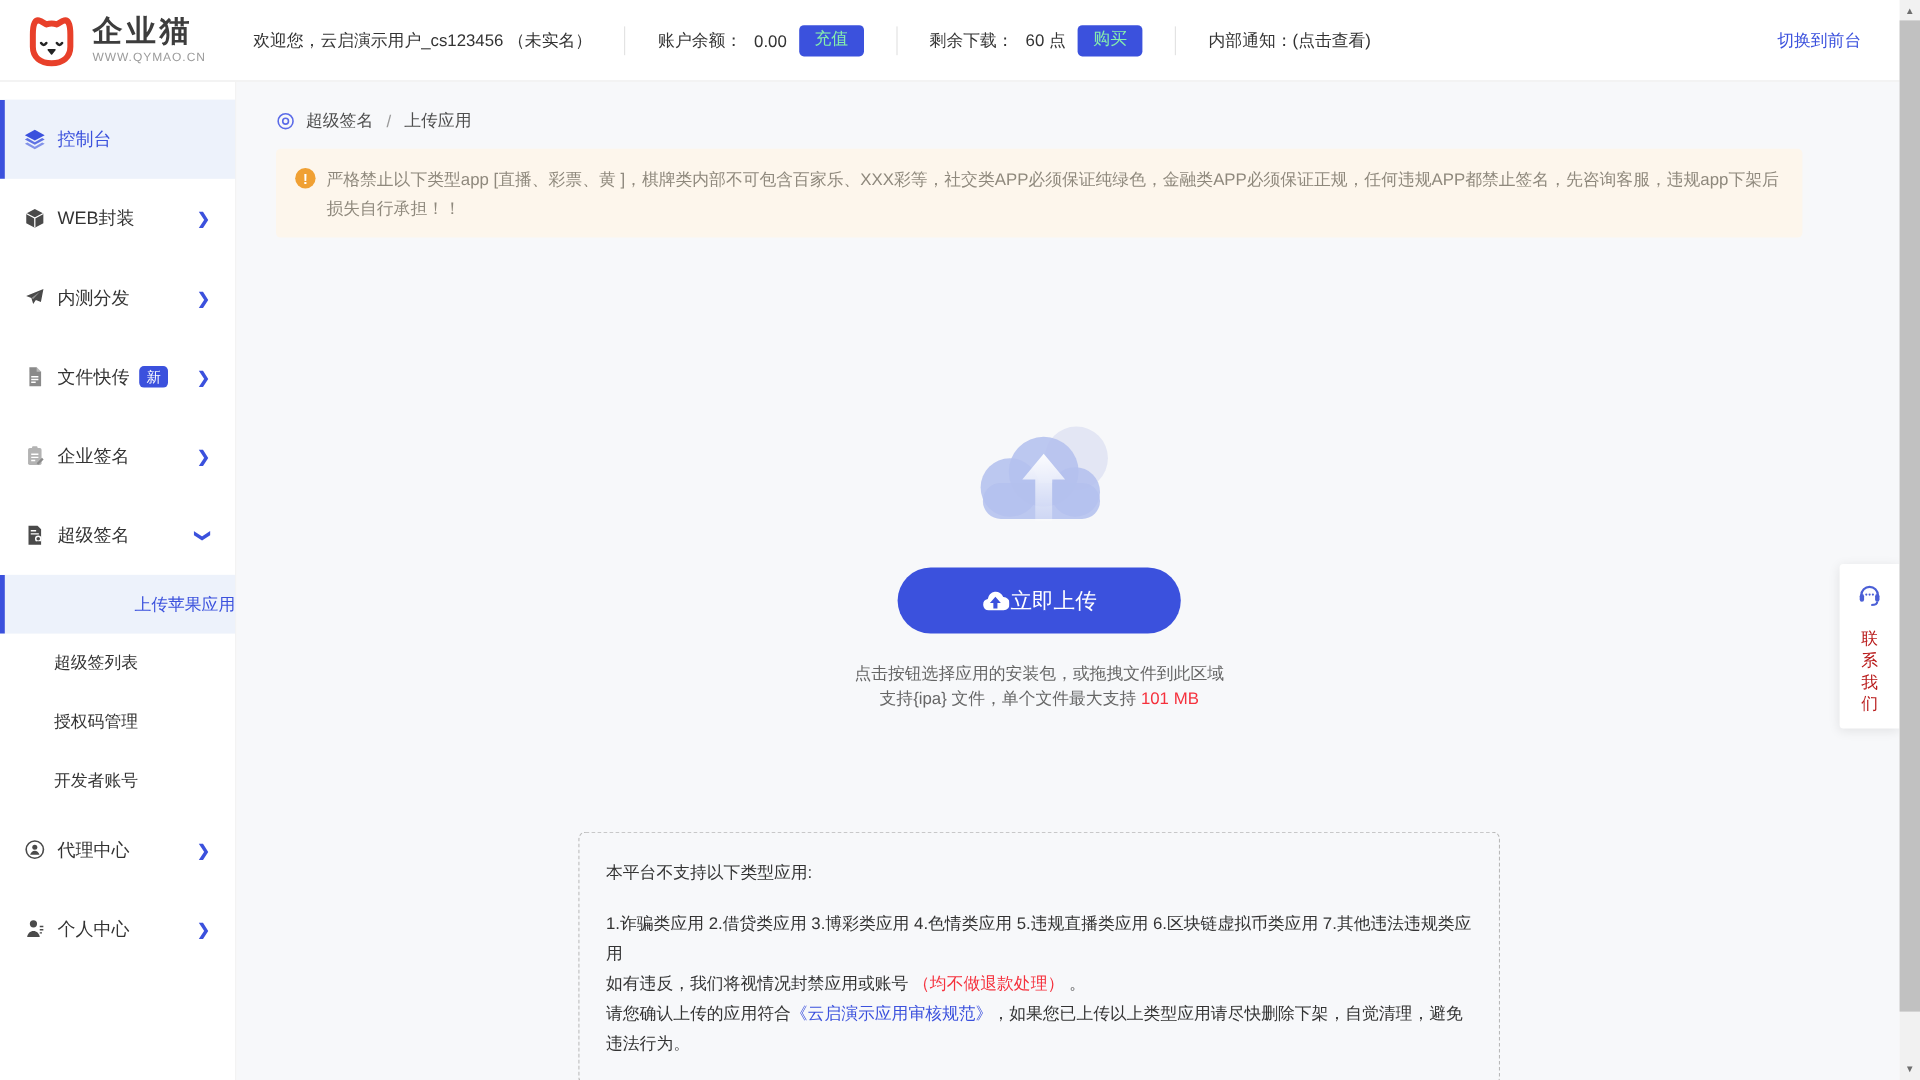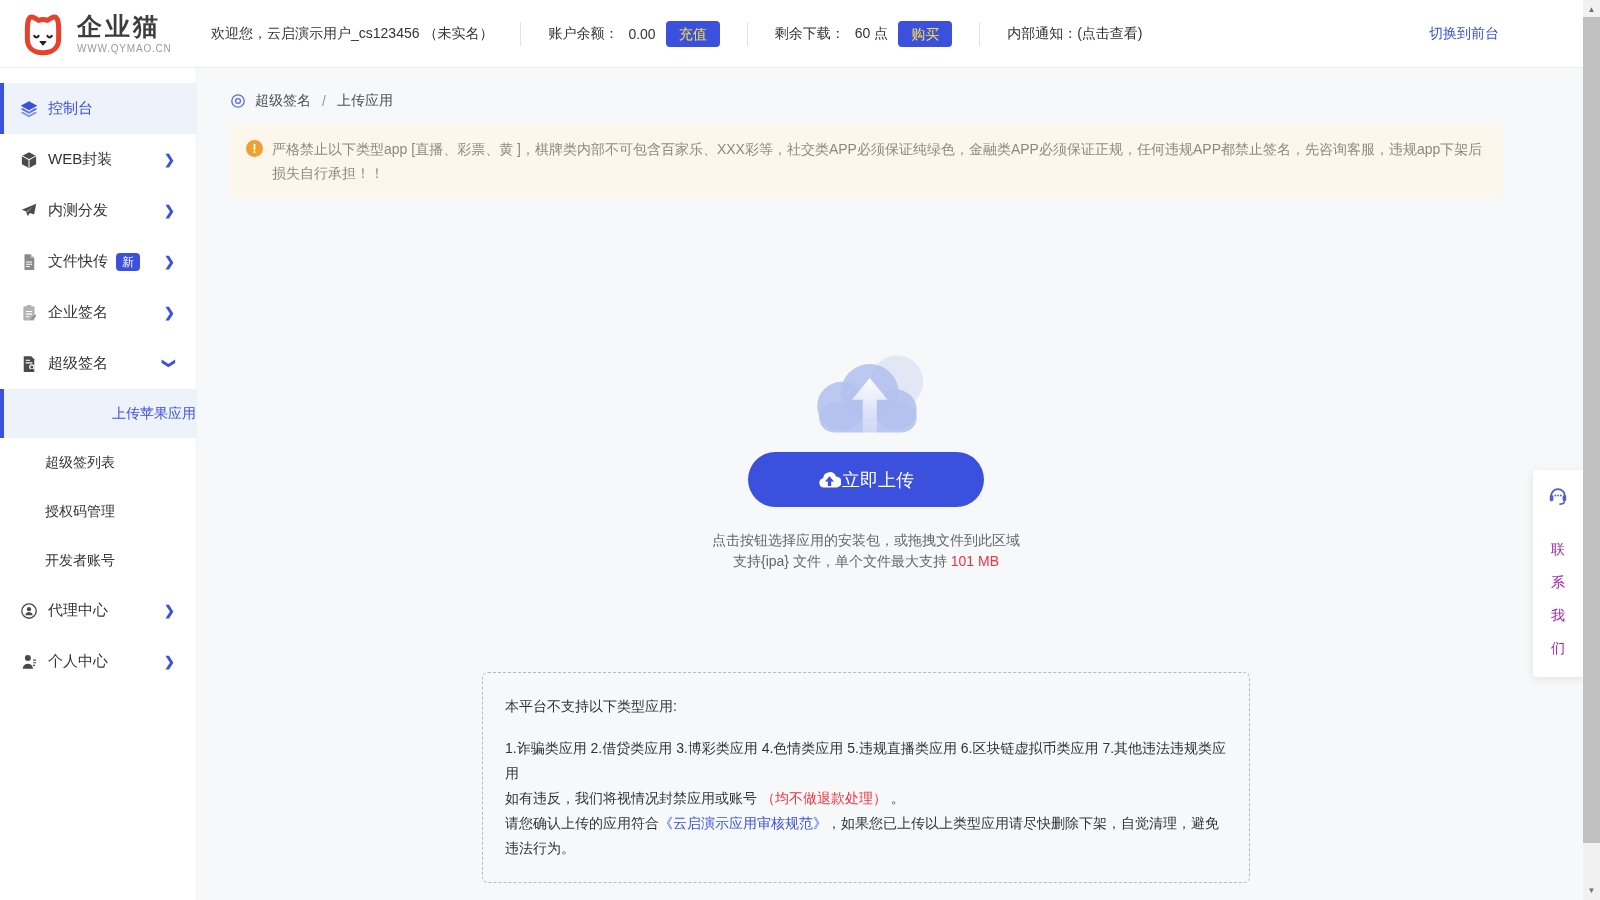--- a/index.html
+++ b/index.html
@@ -16,33 +16,33 @@
     background:#fff; border-bottom:1px solid #ececec;
     display:flex; align-items:center; z-index:5;
   }
   .logo-block { width:197px; flex:none; display:flex; align-items:center; gap:9px; padding-left:18px; }
   .logo-text .b-name { font-size:25px; font-weight:bold; color:#3d3d3d; letter-spacing:3px; line-height:1.1; }
   .logo-text .b-domain { font-size:10px; color:#9b9b9b; letter-spacing:.8px; margin-top:2px; }
   .welcome { font-size:14px; color:#333; margin-left:14px; white-space:nowrap; }
   .hdr-divider { width:1px; height:24px; background:#e3e3e3; margin:0 27px; flex:none; }
   .hdr-group { display:flex; align-items:center; font-size:14px; gap:10px; white-space:nowrap; }
   .hdr-btn {
-    background:var(--accent,#3b51dd); color:#fde047; font-size:14px; line-height:1;
+    background:var(--accent,#3b51dd); color:#86efac; font-size:14px; line-height:1;
     padding:6px 13px; border-radius:4px; border:none; cursor:pointer;
-    font-family:Liberation Sans, sans-serif;
-  }
-  .switch-link { margin-left:auto; margin-right:101px; color:var(--accent,#3b51dd); font-size:14px; text-decoration:none; cursor:pointer; white-space:nowrap;text-align:center; }
+    font-family:Liberation Serif, serif;
+  }
+  .switch-link { margin-left:auto; margin-right:49px; color:var(--accent,#3b51dd); font-size:14px; text-decoration:none; cursor:pointer; white-space:nowrap;text-align:center; }
 
   
   .sidebar {
     position:absolute; top:68px; left:0; bottom:0; width:197px;
     background:#fff; border-right:1px solid #f1f1f1; padding-top:15px; z-index:4;
   }
   .side-item {
-    height:51px; display:flex; align-items:center; padding-left:20px;
+    height:66px; display:flex; align-items:center; padding-left:20px;
     position:relative; font-size:15px; color:#333; cursor:pointer;
   }
   .side-item.active { background:var(--accent-bg,#edf2fb); box-shadow:inset 4px 0 0 var(--accent,#3b51dd); color:var(--accent,#3b51dd); }
   .s-icon { width:18px; height:18px; margin-right:10px; color:#4a4a4a; display:inline-flex; flex:none; }
   .s-icon.light { color:#b3b3b3; }
   .s-icon.mid { color:#8a8a8a; }
   .side-item.active .s-icon { color:var(--accent,#3b51dd); }
   .badge {
     background:var(--accent,#3b51dd); color:#fff; font-size:12px;
     padding:3px 6px; border-radius:4px; margin-left:8px; line-height:1; flex:none;
@@ -69,21 +69,21 @@
   .warn-icon {
     width:17px; height:17px; border-radius:50%; background:var(--warning-icon,#f0a033);
     color:#fff; font-size:12px; font-weight:bold; display:flex; align-items:center;
     justify-content:center; flex:none; margin-top:3px;
   }
 
   .upload { text-align:center; }
   .cloud-art { margin-top:150px; display:inline-block; }
   .upload-btn {
     display:inline-flex; align-items:center; justify-content:center; gap:1px;
-    margin-top:8px; width:236px; height:55px; border-radius:28px;
+    margin-top:28px; width:236px; height:55px; border-radius:28px;
     background:var(--accent,#3b51dd); color:#fff; font-size:18px; border:none; cursor:pointer;
     font-family:inherit;
   }
   .hint1 { margin-top:23px; font-size:14px; color:#666; line-height:21px; }
   .hint2 { font-size:14px; color:#666; line-height:21px; }
   .max-size { color:var(--red,#f5313d); }
 
   .rules {
     margin:100px auto 0; width:768px; border:1px dashed #b9b9b9; border-radius:6px;
     padding:21px 22px; text-align:left; font-size:14px; line-height:25px; color:#333;
@@ -93,21 +93,21 @@
   .red-text { color:var(--red,#f5313d); }
   .rule-link { color:var(--accent,#3b51dd); cursor:pointer; }
 
   
   .contact {
     position:absolute; right:17px; top:470px; width:50px; background:#fff;
     box-shadow:0 2px 10px rgba(0,0,0,.09); border-radius:3px 0 0 3px;
     padding:14px 0 12px; text-align:center; z-index:6; cursor:pointer;
   }
   .c-icon { width:22px; height:22px; color:#4b5fd6; display:inline-block; }
-  .c-text { margin:23px auto 0; font-size:14px; color:#a21caf; width:15px; line-height:33px; word-break:break-all; }
+  .c-text { margin:12px auto 0; font-size:14px; color:#b91c1c; width:15px; line-height:18px; word-break:break-all; }
 
   
   .scrollbar { position:absolute; top:0; right:0; width:17px; height:900px; background:#f1f1f1; z-index:10; }
   .sb-btn { position:absolute; left:0; width:17px; height:17px; display:flex; align-items:center; justify-content:center; font-size:8px; color:#6e6e6e; cursor:pointer; }
   .sb-up { top:1px; } .sb-down { bottom:1px; }
   .sb-thumb { position:absolute; top:17px; left:0; width:17px; height:826px; background:#c1c1c1; cursor:pointer; }
 </style>
 </head>
 <body>
 

